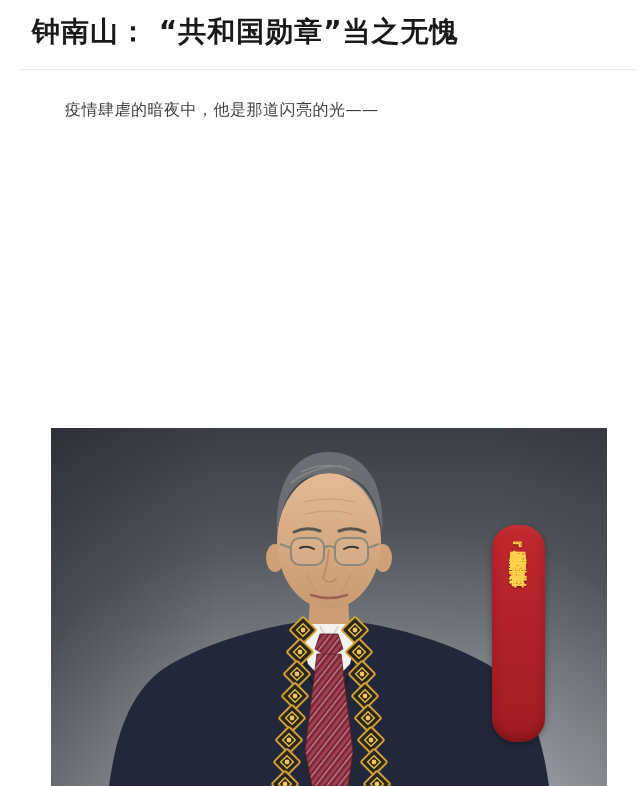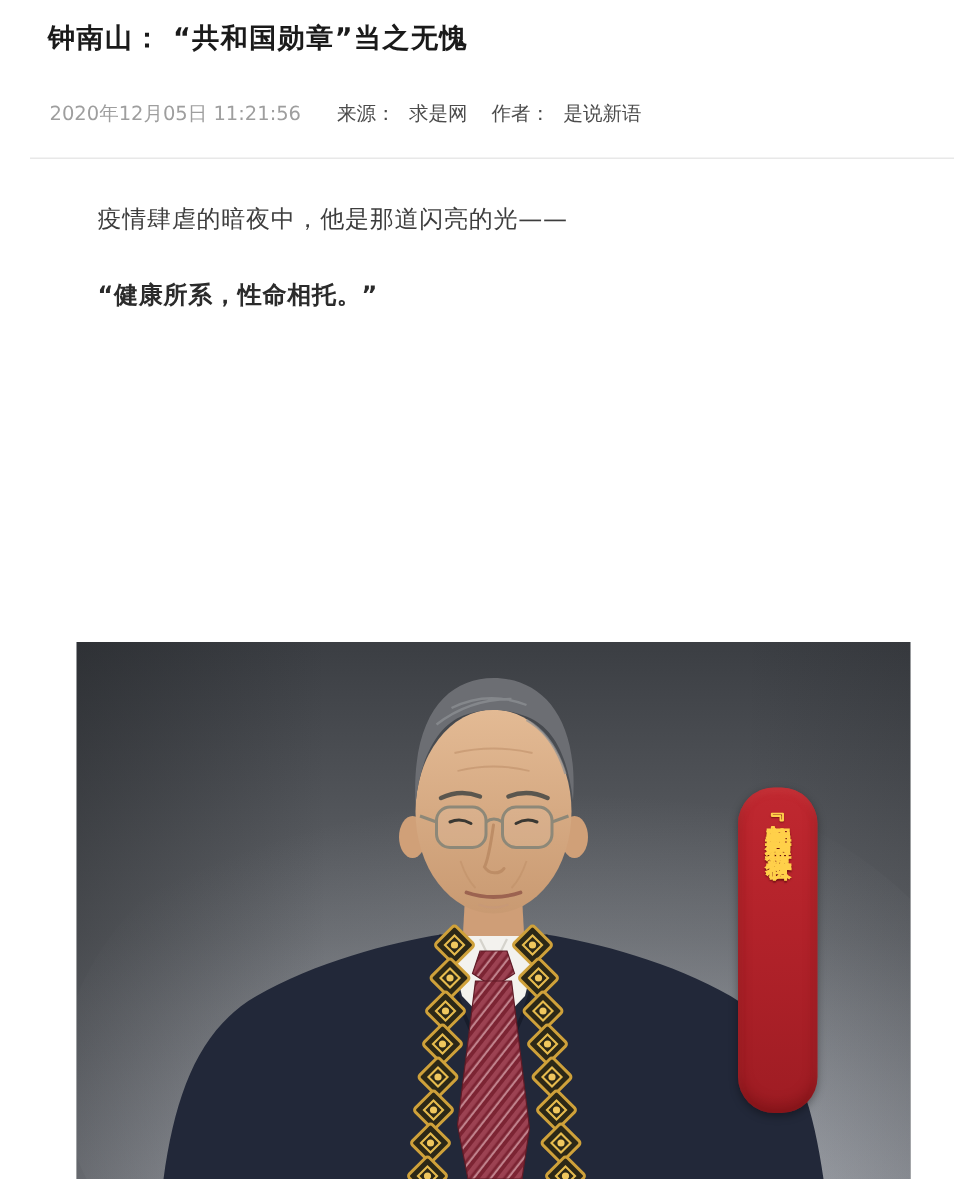--- a/index.html
+++ b/index.html
@@ -4,21 +4,21 @@
 <style>
   html,body{margin:0;padding:0;background:#ffffff;}
   body{
     width:640px;height:786px;overflow:hidden;position:relative;
     font-family:"DejaVu Sans","Liberation Sans",sans-serif;
   }
   .page{position:relative;width:640px;height:786px;background:#fff;}
 
   h1.title{
     margin:0;padding:15px 28px 0 32px;
-    font-size:18px;line-height:1.2;font-weight:700;
+    font-size:28px;line-height:1.2;font-weight:700;
     color:#1a1a1a;letter-spacing:1px;
   }
   .meta{
     margin-top:30px;padding-left:33px;
     font-size:13px;color:#9e9e9e;white-space:nowrap;
   }
   .meta .lbl{color:#4c4c4c;margin-left:24px;}
   .meta .val{color:#4c4c4c;margin-left:9px;}
   .meta .lbl.author{margin-left:16px;}
   .divider{
@@ -55,29 +55,25 @@
   }
   .medal-banner .vtext .part2{margin-top:13px;}
 </style>
 </head>
 <body>
 
 <div class="page">
 
   <h1 class="title">钟南山： “共和国勋章”当之无愧</h1>
 
-  <div class="meta">
-    <span>2020年12月05日 11:21:56</span><span class="lbl">来源：</span><span class="val">求是网</span><span class="lbl author">作者：</span><span class="val">是说新语</span>
-  </div>
 
   <hr class="divider">
 
   <div class="article">
     <p>疫情肆虐的暗夜中，他是那道闪亮的光——</p>
-    <p class="quote-bold">“健康所系，性命相托。”</p>
   </div>
 
   <div class="photo">
     <svg width="556" height="358" viewBox="0 0 556 358" xmlns="http://www.w3.org/2000/svg">
       <defs>
         <linearGradient id="bgGrad" x1="0" y1="0" x2="0" y2="1">
           <stop offset="0" stop-color="#3b3e43"></stop>
           <stop offset="0.55" stop-color="#63666b"></stop>
           <stop offset="1" stop-color="#90939a"></stop>
         </linearGradient>

